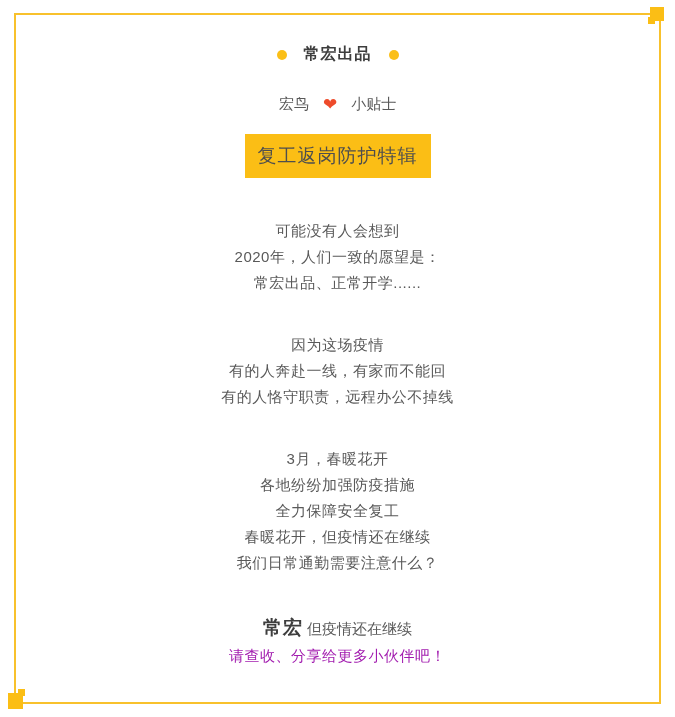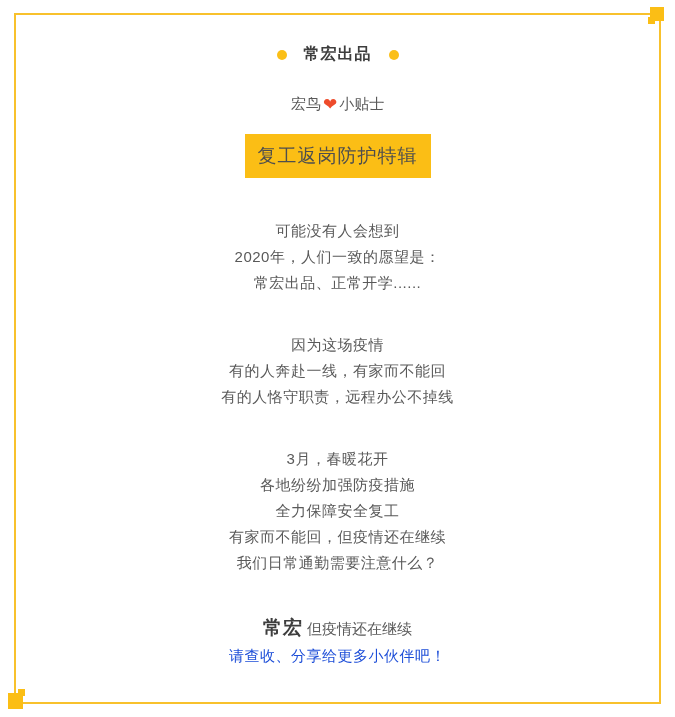--- a/index.html
+++ b/index.html
@@ -33,21 +33,21 @@
     font-size:16px;font-weight:bold;color:#3E3E3E;
     letter-spacing:1px;
   }
   .dot{
     width:10px;height:10px;border-radius:50%;
     background:#FBBF17;display:inline-block;
   }
   .subtitle{
     margin-top:30px;
     font-size:15px;color:#595959;
-    display:flex;align-items:center;gap:2px;
+    display:flex;align-items:center;gap:14px;
   }
   .heart{color:#EE4B2B;font-size:17px;line-height:1;}
   .badge{
     margin-top:20px;
     background:#FBBE15;
     color:#4E4E4E;
     font-size:19px;
     padding:9px 13px;
     letter-spacing:1px;
   }
@@ -55,21 +55,21 @@
     font-size:15px;color:#595959;line-height:26px;
     letter-spacing:0.5px;
     margin:12px;
   }
   .p1{margin-top:40px;}
   .p2,.p3{margin-top:24px;}
   .footer{margin-top:26px;line-height:27px;}
   .footer-line1{font-size:15px;color:#595959;}
   .footer-brand{font-size:19px;font-weight:bold;color:#3E3E3E;letter-spacing:1px;}
   .footer-highlight{font-size:16px;font-weight:bold;color:#3E3E3E;letter-spacing:1px;}
-  .footer-closing{font-size:15px;color:#1d4ed8;letter-spacing:0.5px;}
+  .footer-closing{font-size:15px;color:#a21caf;letter-spacing:0.5px;}
 </style>
 </head>
 <body>
 
 <div class="page">
 
   <div class="frame"></div>
   <div class="sq sq-tr-big"></div>
   <div class="sq sq-tr-small"></div>
   <div class="sq sq-bl-big"></div>
@@ -100,21 +100,21 @@
     <p class="paragraph p2">
       <span>因为这场疫情</span><br>
       <span>有的人奔赴一线，有家而不能回</span><br>
       <span>有的人恪守职责，远程办公不掉线</span>
     </p>
 
     <p class="paragraph p3">
       <span>3月，春暖花开</span><br>
       <span>各地纷纷加强防疫措施</span><br>
       <span>全力保障安全复工</span><br>
-      <span>有家而不能回，但疫情还在继续</span><br>
+      <span>春暖花开，但疫情还在继续</span><br>
       <span>我们日常通勤需要注意什么？</span><br>
     </p>
 
     <div class="footer">
       <div class="footer-line1">
         <span class="footer-brand">常宏</span>
         <span> 但疫情还在继续</span>
       </div>
       <div class="footer-closing">请查收、分享给更多小伙伴吧！</div>
     </div>

